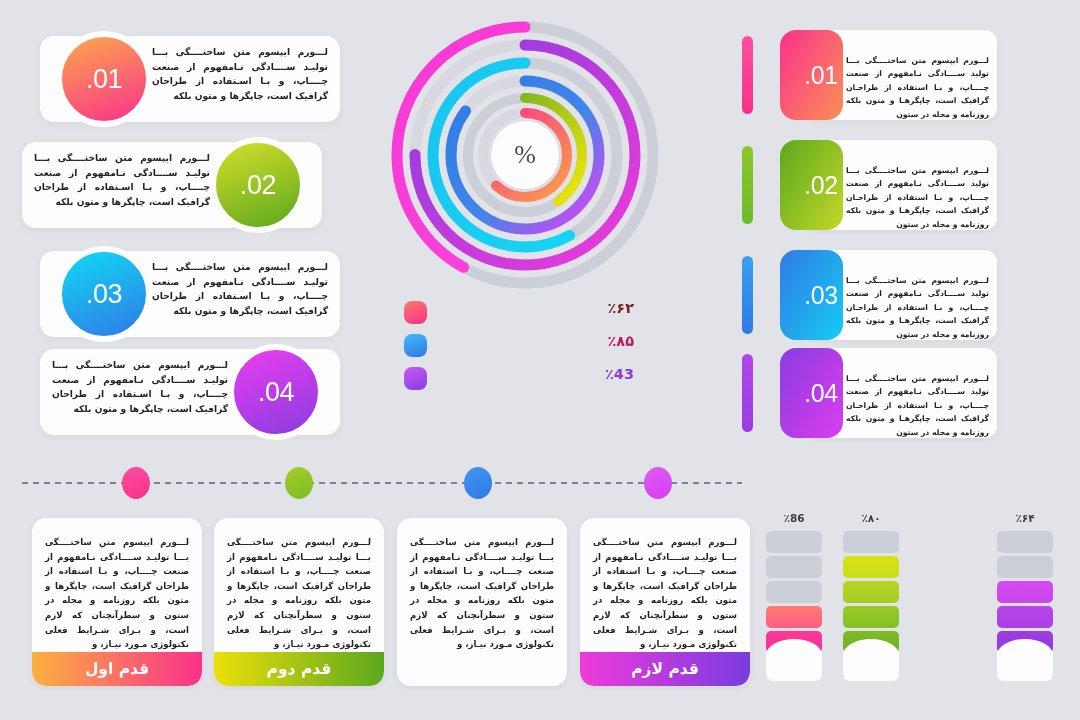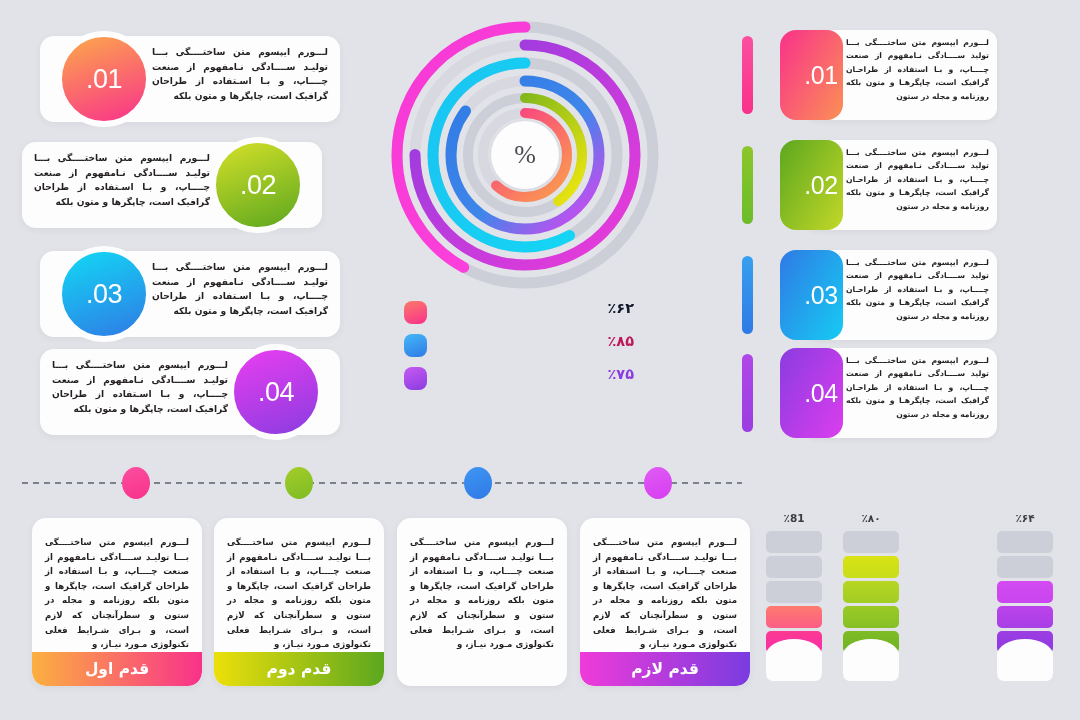--- a/index.html
+++ b/index.html
@@ -74,21 +74,21 @@
     border-radius: 16px 0 0 16px;
     clip-path: polygon(0 0, 72% 0, 100% 50%, 72% 100%, 0 100%);
   }
   .rbadge-wrap {
     position: absolute; left: 19px; top: 0;
     width: 82px; height: 90px;
     border-radius: 16px;
     overflow: hidden;
   }
   .rtext {
-    position: absolute; left: 104px; top: 6px;
+    position: absolute; left: 104px; top: 24px;
     width: 143px;
     direction: rtl; text-align: justify;
     font-size: 7.7px; line-height: 13.4px;
     color: #231f20; font-weight: 600;
     letter-spacing: -0.1px;
   }
 
   
   .donut { position: absolute; left: 388px; top: 18px; width: 274px; height: 274px; }
   .donut-center {
@@ -235,29 +235,29 @@
       </g>
     </svg>
     <div class="donut-center">
       <span>%</span>
     </div>
   </div>
 
   <div class="legend">
     <div class="legend-row">
       <span class="legend-dot" style="background:linear-gradient(160deg,#fb7a6a,#f9318b)"></span>
-      <span class="legend-val" style="color:#0f172a">٪۶۲</span>
+      <span class="legend-val" style="color:#7f1d1d">٪۶۲</span>
     </div>
     <div class="legend-row">
       <span class="legend-dot" style="background:linear-gradient(160deg,#44b8f8,#2f7ae5)"></span>
       <span class="legend-val" style="color:#be185d">٪۸۵</span>
     </div>
     <div class="legend-row">
       <span class="legend-dot" style="background:linear-gradient(160deg,#c75af2,#8a3ce0)"></span>
-      <span class="legend-val" style="color:#8a3ce0">٪۷۵</span>
+      <span class="legend-val" style="color:#8a3ce0">٪43</span>
     </div>
   </div>
 
   <div class="lcard circ-left" style="left:40px; top:36px">
     <div class="ltext">لـــورم ایپسوم متن ساختــــگی بـــا تولیـد ســــادگی نـامفهوم از صنعت چــــاپ، و بـا اسـتفاده از طراحان گرافیک است، چاپگرها و متون بلکه</div>
     <div class="lcirc" style="background:linear-gradient(160deg,#fca94a,#f9318b)">
       <span>.01</span>
     </div>
   </div>
 
@@ -355,21 +355,21 @@
   <div class="scard" style="left:580px">
     <div class="sbody">لـــورم ایپسوم متن ساختــــگی بـــا تولیـد ســــادگی نـامفهوم از صنعت چــــاپ، و بـا استفاده از طراحان گرافیک است، چاپگرها و متون بلکه روزنامه و مجله در ستون و سطرآنچنان که لازم است، و بـرای شـرایط فعلی تکنولوژی مـورد نیـاز، و</div>
     <div class="sfoot" style="background:linear-gradient(90deg,#ef3bd9,#7a3ce0)">
       <span>قدم لازم</span>
     </div>
   </div>
 
   <div class="barchart">
 
     <div class="bcol" style="left:4px">
-      <div class="bcol-label">٪81</div>
+      <div class="bcol-label">٪86</div>
       <div class="bseg" style="background:#ccced8"></div>
       <div class="bseg" style="background:#ccced8"></div>
       <div class="bseg" style="background:#ccced8"></div>
       <div class="bseg" style="background:linear-gradient(180deg,#ff7a6e,#fc5e86)"></div>
       <div class="bseg" style="background:linear-gradient(180deg,#fb3a91,#fb2cab)"></div>
       <div class="bseg" style="background:linear-gradient(180deg,#fb26bb,#fb20cd)"></div>
       <div class="bbase"></div>
     </div>
 
     <div class="bcol" style="left:81px">

